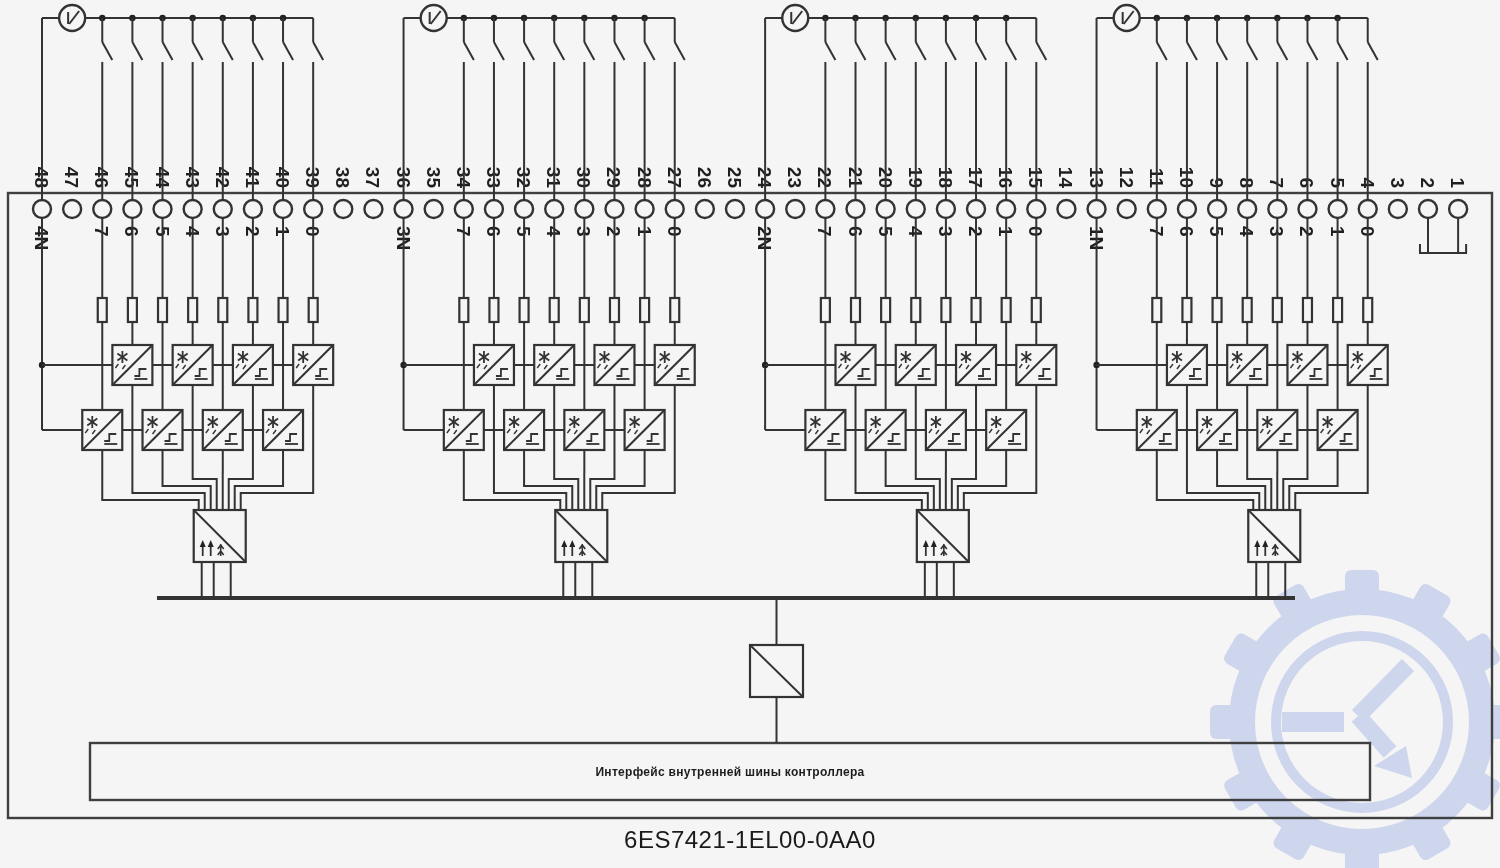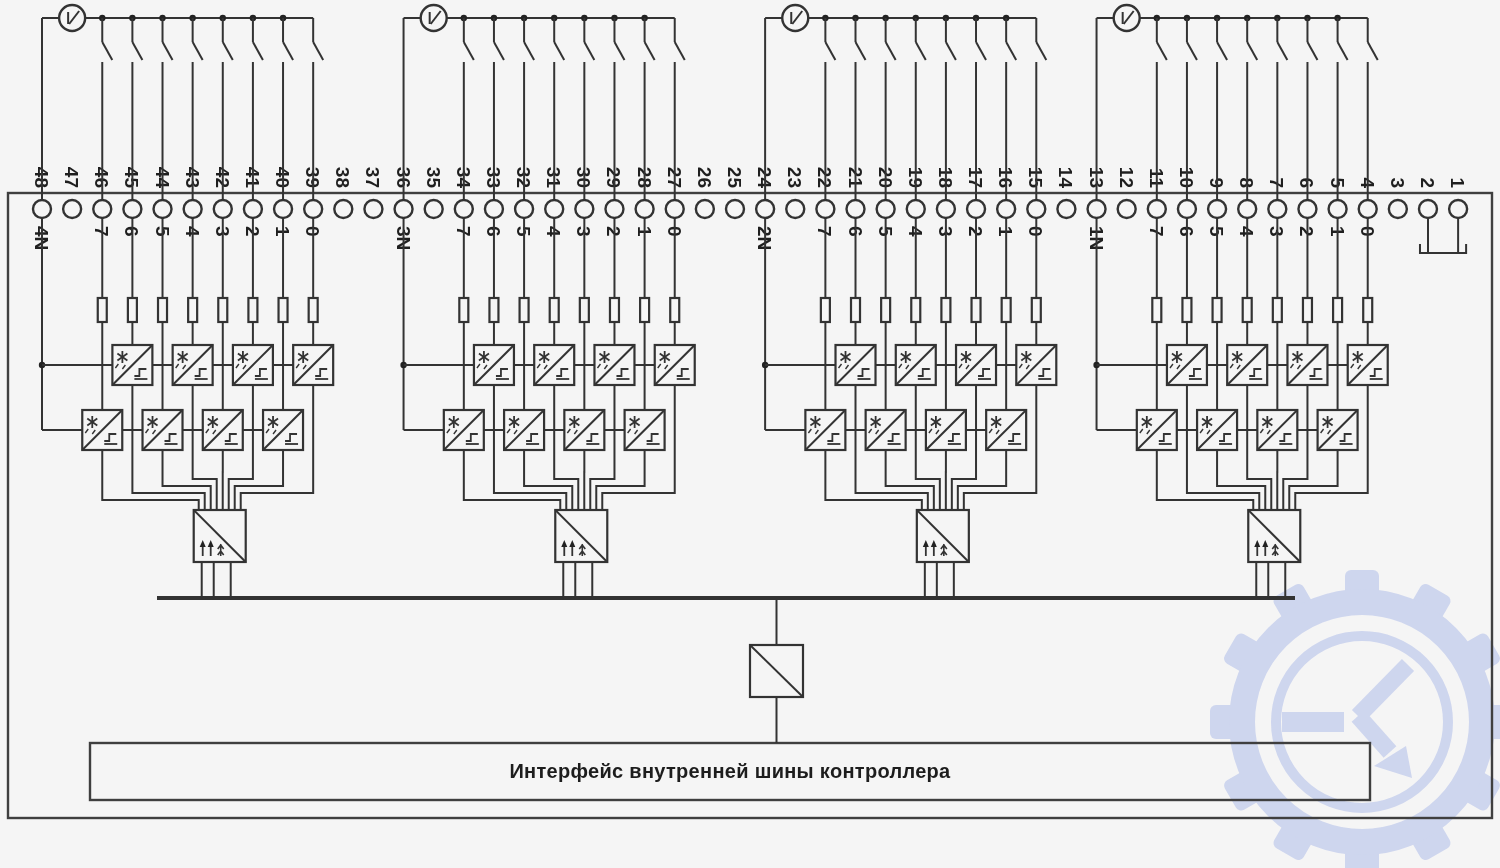--- a/index.html
+++ b/index.html
@@ -1,21 +1,21 @@
 <!DOCTYPE html>
 <html><head>
 <meta charset="utf-8">
 <style>
   html,body{margin:0;padding:0;background:#e9e9e9;}
   .canvas{position:relative;width:1500px;height:868px;background:#f5f5f5;overflow:hidden;
           font-family:"Liberation Sans", sans-serif;}
   .canvas svg{position:absolute;left:0;top:0;}
   .iface-label{position:absolute;left:90px;top:743px;width:1280px;height:57px;
                display:flex;align-items:center;justify-content:center;
-               font-size:20px;font-weight:700;color:#1d1d1d;letter-spacing:.3px;}
+               font-size:12px;font-weight:700;color:#1d1d1d;letter-spacing:.3px;}
   .part-number{position:absolute;left:0;top:826px;width:100%;text-align:center;
                font-size:24px;font-weight:400;color:#1a1a1a;letter-spacing:.5px;}
 </style>
 </head>
 <body>
 
 <div class="canvas">
   <svg id="diagram" width="1500" height="868" viewBox="0 0 1500 868">
       <g fill="#ccd4ee" opacity="0.95">
         <rect x="1345" y="570" width="34" height="38" rx="6" transform="rotate(0 1362 722)"></rect>
@@ -940,13 +940,14 @@
           <line x1="1265.2649999999999" y1="556" x2="1265.2649999999999" y2="546" stroke="#333333" stroke-width="1.8"></line>
           <path d="M1262.2649999999999,547 L1268.2649999999999,547 L1265.2649999999999,540 Z" fill="#222"></path>
           <path d="M1275.2649999999999,556 V544 M1272.2649999999999,549 l3,-4 3,4 M1272.2649999999999,555 l3,-4 3,4" stroke="#333333" stroke-width="1.6" fill="none"></path>
         </g>
         <line x1="1256.2649999999999" y1="562" x2="1256.2649999999999" y2="598" stroke="#333333" stroke-width="2"></line>
         <line x1="1268.2649999999999" y1="562" x2="1268.2649999999999" y2="598" stroke="#333333" stroke-width="2"></line>
         <line x1="1285.2649999999999" y1="562" x2="1285.2649999999999" y2="598" stroke="#333333" stroke-width="2"></line>
       </g>
     </svg>
   <div class="iface-label">Интерфейс внутренней шины контроллера</div>
+  <div class="part-number">6ES7421-1EL00-0AA0</div>
 </div>
 
 </body></html>

